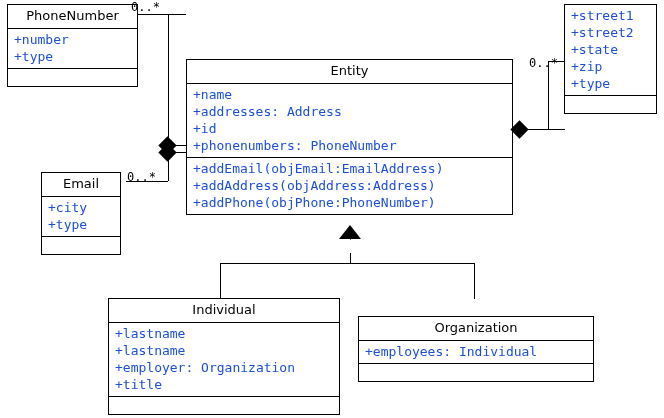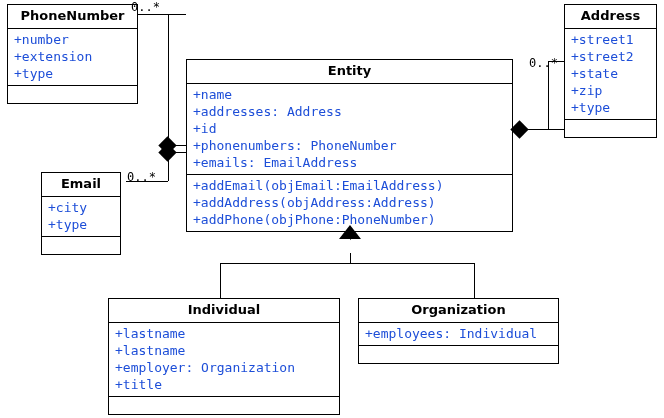--- a/index.html
+++ b/index.html
@@ -18,21 +18,21 @@
   .uml-class {
     position: absolute;
     box-sizing: border-box;
     border: 1px solid #000000;
     background: #ffffff;
     z-index: 5;
   }
   .uml-title {
     text-align: center;
     font-family: "DejaVu Sans", sans-serif;
-    font-weight: bold;
+    font-weight: normal;
     font-size: 13px;
     line-height: 18px;
     padding: 2px 4px 3px 4px;
     border-bottom: 1px solid #000000;
     color: #000000;
     white-space: nowrap;
   }
   .uml-section {
     padding: 2px 0 3px 0;
     border-bottom: 1px solid #000000;
@@ -126,46 +126,43 @@
   <div class="triangle" style="left:339px; top:239px;"></div>
 
   <div class="mult" style="left:131px; top:0px;">0..*</div>
   <div class="mult" style="left:529px; top:56px;">0..*</div>
   <div class="mult" style="left:127px; top:170px;">0..*</div>
 
   <div class="uml-class" style="left:7px; top:4px; width:131px;">
     <div class="uml-title">PhoneNumber</div>
     <div class="uml-section">
       <div class="uml-item">+number</div>
-      <div class="uml-item">+extension</div>
       <div class="uml-item">+type</div>
     </div>
     <div class="uml-section empty"></div>
   </div>
 
   <div class="uml-class" style="left:564px; top:4px; width:93px;">
-    <div class="uml-title">Address</div>
     <div class="uml-section">
       <div class="uml-item">+street1</div>
       <div class="uml-item">+street2</div>
       <div class="uml-item">+state</div>
       <div class="uml-item">+zip</div>
       <div class="uml-item">+type</div>
     </div>
     <div class="uml-section empty"></div>
   </div>
 
   <div class="uml-class" style="left:186px; top:59px; width:327px;">
     <div class="uml-title">Entity</div>
     <div class="uml-section">
       <div class="uml-item">+name</div>
       <div class="uml-item">+addresses: Address</div>
       <div class="uml-item">+id</div>
       <div class="uml-item">+phonenumbers: PhoneNumber</div>
-      <div class="uml-item">+emails: EmailAddress</div>
     </div>
     <div class="uml-section">
       <div class="uml-item">+addEmail(objEmail:EmailAddress)</div>
       <div class="uml-item">+addAddress(objAddress:Address)</div>
       <div class="uml-item">+addPhone(objPhone:PhoneNumber)</div>
     </div>
   </div>
 
   <div class="uml-class" style="left:41px; top:172px; width:80px;">
     <div class="uml-title">Email</div>
@@ -180,21 +177,21 @@
     <div class="uml-title">Individual</div>
     <div class="uml-section">
       <div class="uml-item">+lastname</div>
       <div class="uml-item">+lastname</div>
       <div class="uml-item">+employer: Organization</div>
       <div class="uml-item">+title</div>
     </div>
     <div class="uml-section empty"></div>
   </div>
 
-  <div class="uml-class" style="left:358px; top:298px; width:201px;">
+  <div class="uml-class" style="left:358px; top:316px; width:236px;">
     <div class="uml-title">Organization</div>
     <div class="uml-section">
       <div class="uml-item">+employees: Individual</div>
     </div>
     <div class="uml-section empty"></div>
   </div>
 
 </div>
 
 </body></html>

